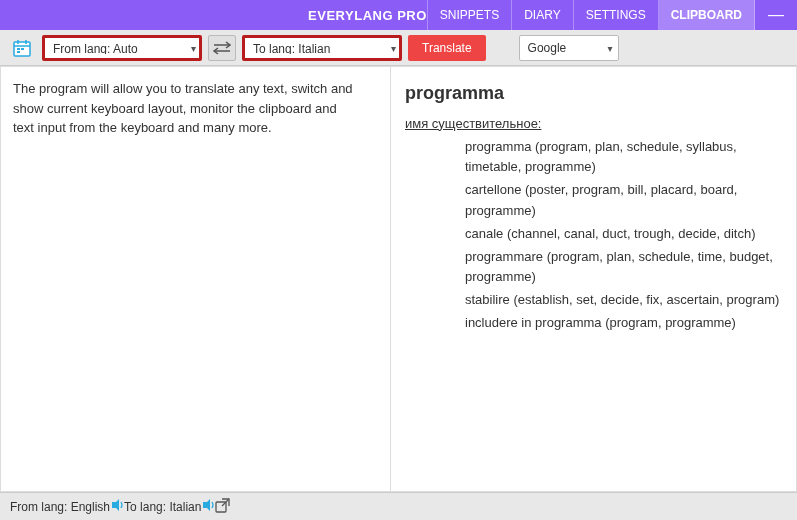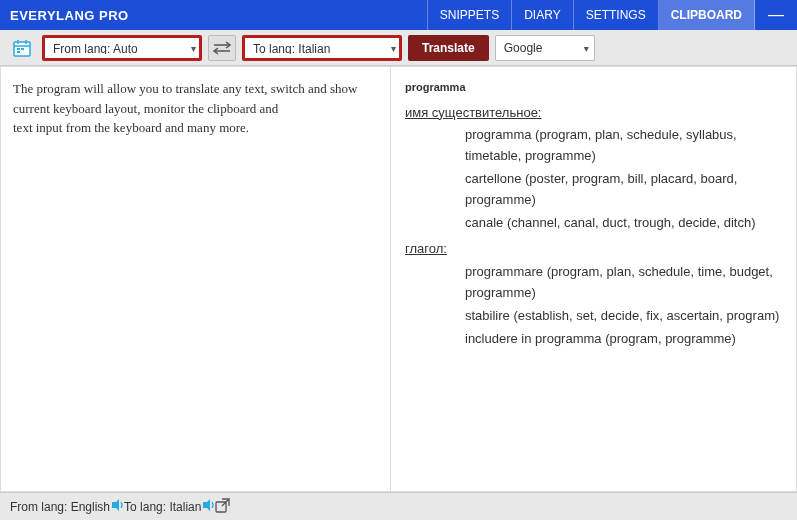--- a/index.html
+++ b/index.html
@@ -7,26 +7,26 @@
       font-family: 'Segoe UI', Arial, sans-serif;
       font-size: 13px;
       background: #f0f0f0;
       width: 797px;
       height: 520px;
       overflow: hidden;
     }
 
     
     #title-bar {
-      background: #1d4ed8;
+      background: #8b5cf6;
       color: white;
       height: 30px;
       display: flex;
       align-items: center;
-      justify-content: space-between;
+      justify-content: flex-end;
       padding: 0 10px;
     }
     #app-title {
       font-weight: bold;
       font-size: 13px;
       letter-spacing: 0.5px;
     }
     #nav-menu {
       display: flex;
       align-items: center;
@@ -111,46 +111,47 @@
       border: 1px solid #bbb;
       border-radius: 2px;
       display: flex;
       align-items: center;
       justify-content: center;
       cursor: pointer;
       font-size: 14px;
       color: #555;
     }
     #translate-btn {
-      background: #7f1d1d;
+      background: #ef4444;
       color: white;
       border: none;
       border-radius: 2px;
       padding: 4px 14px;
       height: 26px;
       font-size: 12px;
       cursor: pointer;
-      font-weight: 700;
+      font-weight: 400;
     }
     .engine-select-wrap {
       position: relative;
       display: flex;
       align-items: center;
     }
     .engine-select {
       appearance: none;
       background: white;
       border: 1px solid #bbb;
       border-radius: 2px;
       padding: 4px 24px 4px 8px;
       font-size: 12px;
       color: #333;
       cursor: pointer;
       width: 100px;
       height: 26px;
+      margin-left: 27px;
     }
 
     
     #main {
       display: flex;
       height: calc(520px - 30px - 36px - 28px);
       background: white;
       border: 1px solid #ddd;
       margin: 0;
     }
@@ -158,36 +159,35 @@
     
     #left-pane {
       flex: 0 0 390px;
       border-right: 1px solid #ddd;
       padding: 12px;
       background: white;
       overflow-y: auto;
       color: #333;
       font-size: 13px;
       line-height: 1.5;
-      font-family: Liberation Serif, serif;
     }
 
     
     #right-pane {
       flex: 1;
       padding: 12px 14px;
       background: white;
       overflow-y: auto;
       color: #333;
       font-size: 13px;
       line-height: 1.6;
     }
     #right-pane .word-title {
       font-weight: bold;
-      font-size: 11px;
+      font-size: 18px;
       margin-bottom: 2px;
     }
     #right-pane .pos-label {
       text-decoration: underline;
       font-size: 13px;
       display: block;
       margin: 6px 0 2px 0;
       color: #333;
     }
     #right-pane .translation-entry {
@@ -298,21 +298,20 @@
   </div>
 
   <div id="right-pane">
     <div class="word-title">programma</div>
 
     <span class="pos-label">имя существительное:</span>
     <span class="translation-entry">programma (program, plan, schedule, syllabus, timetable, programme)</span>
     <span class="translation-entry">cartellone (poster, program, bill, placard, board, programme)</span>
     <span class="translation-entry">canale (channel, canal, duct, trough, decide, ditch)</span>
 
-    <span class="pos-label">глагол:</span>
     <span class="translation-entry">programmare (program, plan, schedule, time, budget, programme)</span>
     <span class="translation-entry">stabilire (establish, set, decide, fix, ascertain, program)</span>
     <span class="translation-entry">includere in programma (program, programme)</span>
   </div>
 </div>
 
 <div id="status-bar">
   <span>From lang: English</span>
   <span class="status-icon">
     <svg width="14" height="14" viewBox="0 0 14 14" fill="none">

